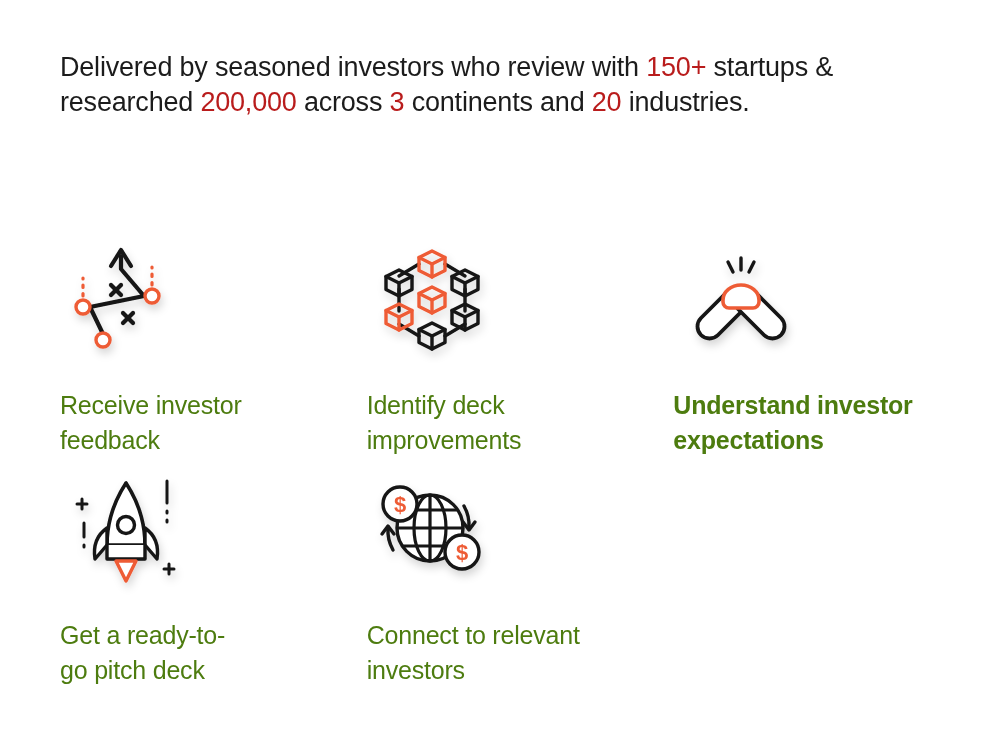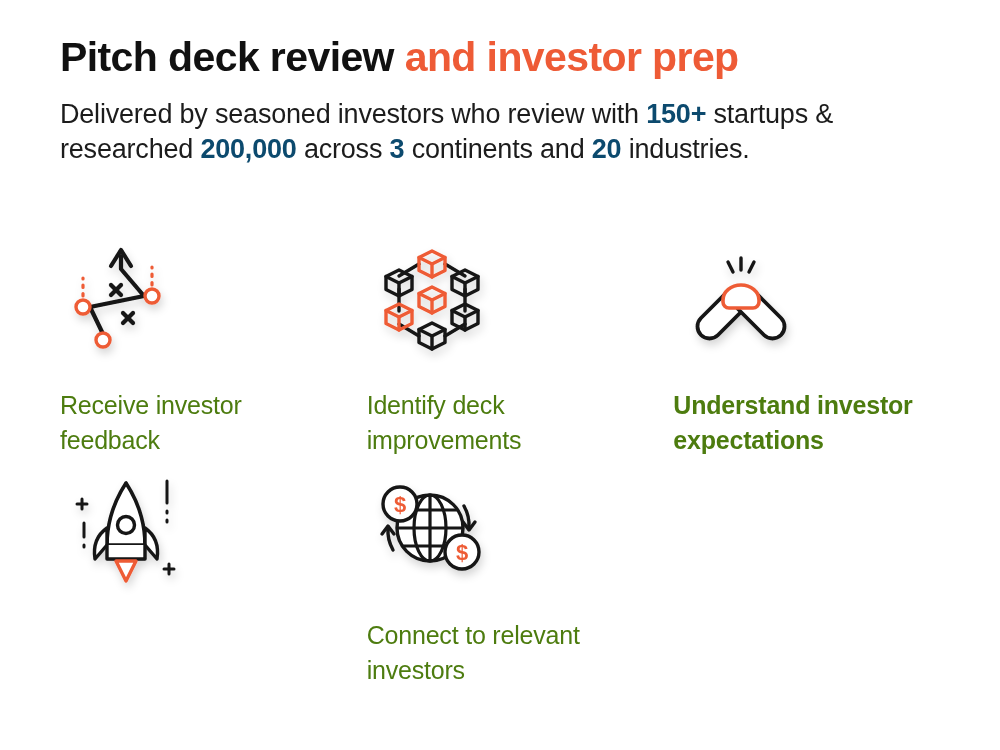--- a/index.html
+++ b/index.html
@@ -39,22 +39,22 @@
 
   .subtitle {
     margin-top: 16px;
     font-size: 27px;
     line-height: 1.3;
     color: #1c1c1c;
     letter-spacing: -0.2px;
     max-width: 830px;
   }
   .subtitle .accent {
-    color: #0c4a6e;
-    font-weight: bold;
+    color: #b91c1c;
+    font-weight: normal;
   }
 
   
   .grid {
     position: absolute;
     left: 60px;
     top: 240px;
     width: 920px;
   }
 
@@ -93,21 +93,20 @@
     white-space: pre-line;
   }
   .cell-3 .cell-label { max-width: 320px; font-weight: bold; }
 </style>
 </head>
 <body>
 
 <div class="page">
 
   <div class="header">
-    <h1 class="title"><span>Pitch deck review</span> <span class="accent">and investor prep</span></h1>
 
     <p class="subtitle"><span>Delivered by seasoned investors who review with </span><span class="accent">150+</span><span> startups &amp; researched </span><span class="accent">200,000</span><span> across </span><span class="accent">3</span><span> continents and </span><span class="accent">20</span><span> industries.</span></p>
   </div>
 
   <div class="grid">
 
     <div class="row row-1">
 
       <div class="cell cell-1">
         <div class="icon-box">
@@ -255,20 +254,22 @@
                   <line x1="98" y1="96" x2="108" y2="96"></line>
                 <line x1="18" y1="50" x2="18" y2="64"></line>
                 <line x1="18" y1="72" x2="18" y2="74"></line>
                 <line x1="101" y1="8" x2="101" y2="30"></line>
                 <line x1="101" y1="38" x2="101" y2="40"></line>
                 <line x1="101" y1="47" x2="101" y2="49"></line>
               </g>
             </g>
           </svg>
         </div>
+        <div class="cell-label">Get a ready-to-
+go pitch deck</div>
       </div>
 
       <div class="cell cell-2">
         <div class="icon-box">
           <svg width="118" height="104" viewBox="0 0 118 104">
             <defs>
               <filter id="sh5" x="-40%" y="-40%" width="190%" height="190%">
                 <feDropShadow dx="2" dy="5" stdDeviation="4" flood-color="#000000" flood-opacity="0.16"></feDropShadow>
               </filter>
             </defs>

